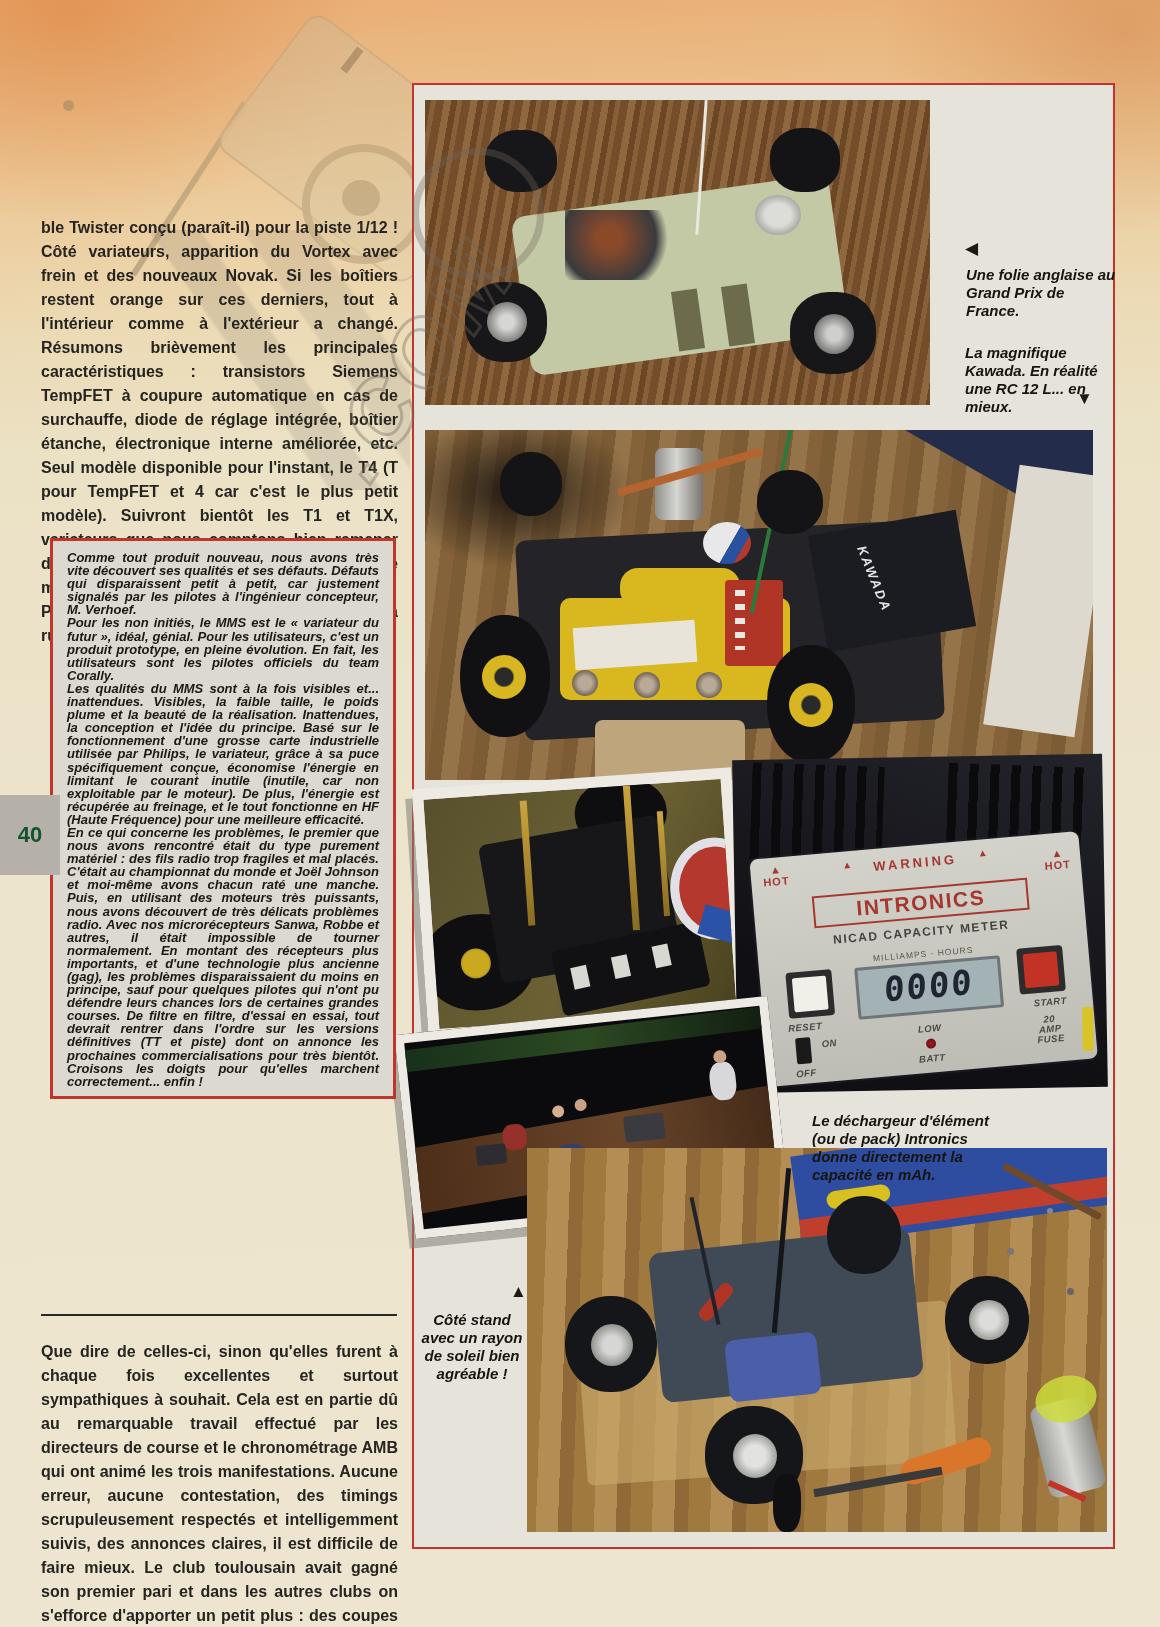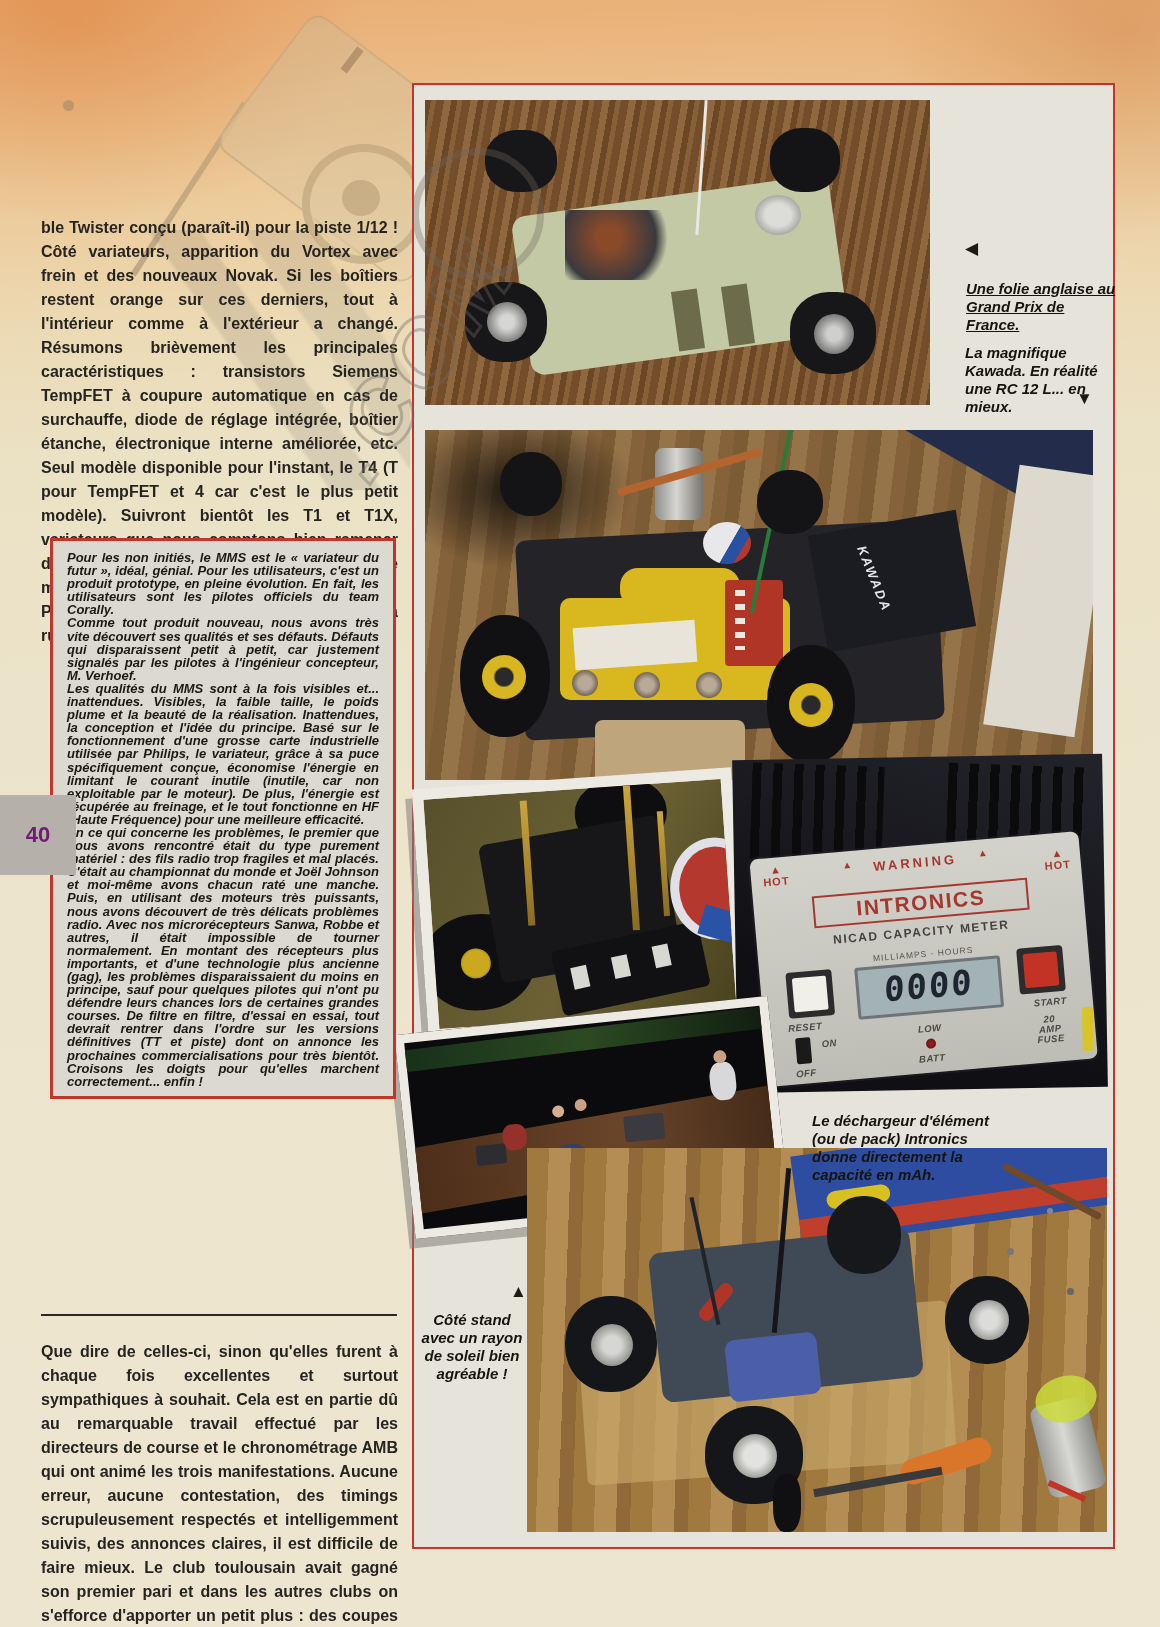--- a/index.html
+++ b/index.html
@@ -18,23 +18,23 @@
   #mms{left:50px;top:538px;width:312px;border:3px solid #c0362d;background:#dcd9d1;
        padding:10px 14px 8px 14px;z-index:5;}
   #mms h2{margin:2px 0 10px 0;color:#c0362d;font-style:italic;font-size:28px;font-weight:700;}
   #mms p{margin:0;color:#1b1914;font-size:13px;line-height:13.1px;font-weight:700;font-style:italic;text-align:justify;}
   
   #org-h{left:41px;top:1272px;margin:0;color:#bf352c;z-index:5;
          font-family:"DejaVu Serif",serif;font-style:italic;font-weight:700;font-size:31px;letter-spacing:.5px;}
   #org-rule{left:41px;top:1314px;width:356px;height:2px;background:#2a2824;z-index:5;}
   #org-p{left:41px;top:1324px;width:357px;z-index:5;}
   
-  #tab40{left:0;top:795px;width:76px;height:80px;background:#b5b1aa;z-index:6;
+  #tab40{left:0;top:795px;width:60px;height:80px;background:#b5b1aa;z-index:6;
          display:flex;align-items:center;justify-content:center;
-         font-size:22px;font-weight:700;color:#701a75;}
+         font-size:22px;font-weight:700;color:#14532d;}
   
   #frame{left:412px;top:83px;width:699px;height:1462px;border:2px solid #c0362d;
          background:#e6e3da;z-index:2;}
   .caption{color:#16140e;font-weight:700;font-style:italic;font-size:15px;line-height:18px;z-index:8;}
   .arrow{color:#1c1a14;font-size:17px;line-height:17px;z-index:8;}
   .photo{overflow:hidden;}
   .polaroid{border:11px solid #eceae2;box-shadow:-7px 9px 0 rgba(130,128,120,.55);}
   
   #device{left:23px;top:88px;width:330px;height:228px;transform:rotate(-4deg);
           background:linear-gradient(180deg,#d3d2cb,#bdbcb5);border-radius:8px;
@@ -73,22 +73,22 @@
   <div class="abs" id="tab40">
     <span>40</span>
   </div>
 
   <div class="abs bodytext" id="intro">
     <p>ble Twister conçu (paraît-il) pour la piste 1/12 ! Côté variateurs, apparition du Vortex avec frein et des nouveaux Novak. Si les boîtiers restent orange sur ces derniers, tout à l'intérieur comme à l'extérieur a changé. Résumons brièvement les principales caractéristiques : transistors Siemens TempFET à coupure automatique en cas de surchauffe, diode de réglage intégrée, boîtier étanche, électronique interne améliorée, etc. Seul modèle disponible pour l'instant, le T4 (T pour TempFET et 4 car c'est le plus petit modèle). Suivront bientôt les T1 et T1X, variateurs que nous comptons bien ramener de notre voyage aux Etats-Unis prévu en ce mois de janvier.</p>
     <p>Pour le reste, il suffit de vous reporter à la rubrique News de chaque mois.</p>
   </div>
 
   <div class="abs" id="mms">
+    <p>Comme tout produit nouveau, nous avons très vite découvert ses qualités et ses défauts. Défauts qui disparaissent petit à petit, car justement signalés par les pilotes à l'ingénieur concepteur, M. Verhoef.</p>
     <p>Pour les non initiés, le MMS est le « variateur du futur », idéal, génial. Pour les utilisateurs, c'est un produit prototype, en pleine évolution. En fait, les utilisateurs sont les pilotes officiels du team Corally.</p>
-    <p>Comme tout produit nouveau, nous avons très vite découvert ses qualités et ses défauts. Défauts qui disparaissent petit à petit, car justement signalés par les pilotes à l'ingénieur concepteur, M. Verhoef.</p>
     <p>Les qualités du MMS sont à la fois visibles et... inattendues. Visibles, la faible taille, le poids plume et la beauté de la réalisation. Inattendues, la conception et l'idée du principe. Basé sur le fonctionnement d'une grosse carte industrielle utilisée par Philips, le variateur, grâce à sa puce spécifiquement conçue, économise l'énergie en limitant le courant inutile (inutile, car non exploitable par le moteur). De plus, l'énergie est récupérée au freinage, et le tout fonctionne en HF (Haute Fréquence) pour une meilleure efficacité.</p>
     <p>En ce qui concerne les problèmes, le premier que nous avons rencontré était du type purement matériel : des fils radio trop fragiles et mal placés. C'était au championnat du monde et Joël Johnson et moi-même avons chacun raté une manche. Puis, en utilisant des moteurs très puissants, nous avons découvert de très délicats problèmes radio. Avec nos microrécepteurs Sanwa, Robbe et autres, il était impossible de tourner normalement. En montant des récepteurs plus importants, et d'une technologie plus ancienne (gag), les problèmes disparaissaient du moins en principe, sauf pour quelques pilotes qui n'ont pu défendre leurs chances lors de certaines grandes courses. De filtre en filtre, d'essai en essai, tout devrait rentrer dans l'ordre sur les versions définitives (TT et piste) dont on annonce les prochaines commercialisations pour très bientôt. Croisons les doigts pour qu'elles marchent correctement... enfin !</p>
   </div>
 
   <div class="abs" id="org-rule"></div>
   <p class="abs bodytext" id="org-p">Que dire de celles-ci, sinon qu'elles furent à chaque fois excellentes et surtout sympathiques à souhait. Cela est en partie dû au remarquable travail effectué par les directeurs de course et le chronométrage AMB qui ont animé les trois manifestations. Aucune erreur, aucune contestation, des timings scrupuleusement respectés et intelligemment suivis, des annonces claires, il est difficile de faire mieux. Le club toulousain avait gagné son premier pari et dans les autres clubs on s'efforce d'apporter un petit plus : des coupes argentées et des champignons délicieux à Laigneville, des coupes en cristal à Créteil etc.</p>
 
   <div class="abs" id="frame">
 
     <div class="abs photo" style="left:11px;top:15px;width:505px;height:305px;background:repeating-linear-gradient(100deg,#6b4726 0 6px,#87603a 6px 11px,#744e2b 11px 19px,#8f6840 19px 26px);">
@@ -102,21 +102,21 @@
       </div>
       <div class="abs" style="left:345px;top:28px;width:70px;height:64px;background:#141417;border-radius:45%;"></div>
       <div class="abs" style="left:365px;top:192px;width:86px;height:82px;background:#17171a;border-radius:45%;">
         <div class="abs" style="left:24px;top:22px;width:40px;height:40px;border-radius:50%;background:radial-gradient(#cfcfcd 25%,#707070 75%);"></div>
       </div>
       <div class="abs" style="left:275px;top:0;width:3px;height:135px;background:#eae8e2;transform:rotate(4deg);"></div>
       <div class="abs" style="left:330px;top:95px;width:46px;height:40px;border-radius:50%;background:radial-gradient(#dcdcd8 40%,#9a9a96 80%);"></div>
     </div>
 
     <div class="abs arrow" style="left:551px;top:155px;">◀</div>
-    <div class="abs caption" style="left:552px;top:195px;width:152px;text-decoration:underline;">Une folie anglaise au Grand Prix de France.</div>
+    <div class="abs caption" style="left:552px;top:181px;width:152px;">Une folie anglaise au Grand Prix de France.</div>
 
     <div class="abs caption" style="left:551px;top:259px;width:158px;">La magnifique Kawada. En réalité une RC 12 L... en mieux.</div>
     <div class="abs arrow" style="left:662px;top:305px;">▼</div>
 
     <div class="abs photo" style="left:11px;top:345px;width:668px;height:350px;background:repeating-linear-gradient(97deg,#7c5c34 0 14px,#96744a 14px 30px,#85623a 30px 44px);">
       <div class="abs" style="left:-30px;top:-20px;width:240px;height:160px;border-radius:50%;background:radial-gradient(rgba(20,16,12,.9),transparent 70%);"></div>
       <div class="abs" style="left:480px;top:0;width:188px;height:135px;background:#242c4c;clip-path:polygon(18% 0,100% 0,100% 80%,0 0);"></div>
       <div class="abs" style="left:576px;top:40px;width:92px;height:262px;background:#ded9cf;transform:rotate(8deg);"></div>
       <div class="abs" style="left:230px;top:18px;width:48px;height:72px;border-radius:8px;background:linear-gradient(90deg,#8f8f8b,#d6d6d2 45%,#77736e);"></div>
       <div class="abs" style="left:95px;top:100px;width:420px;height:200px;background:#232328;border-radius:10px;transform:rotate(-3deg);"></div>

